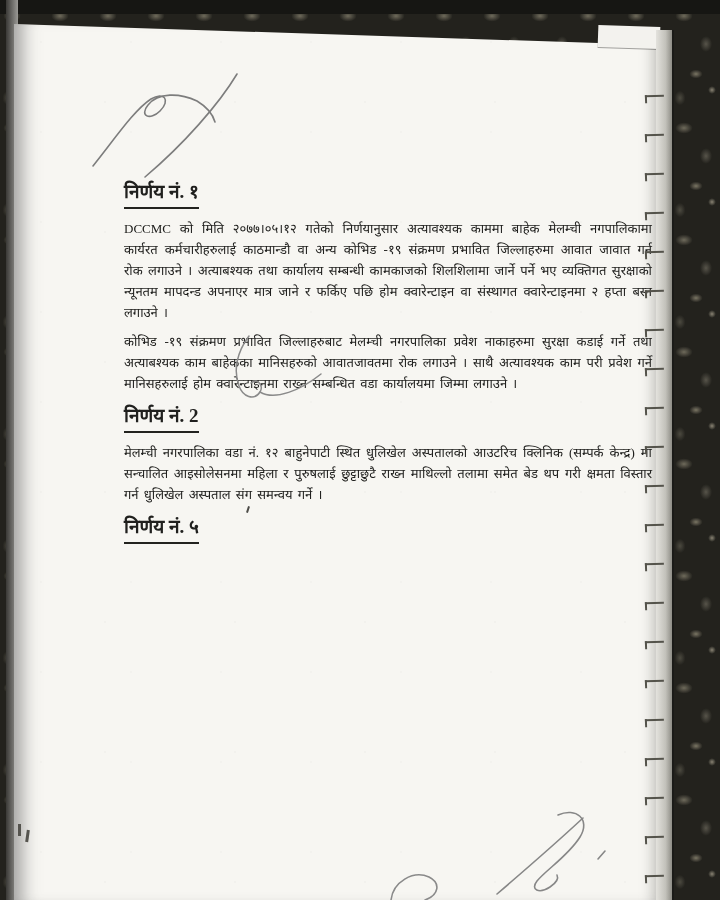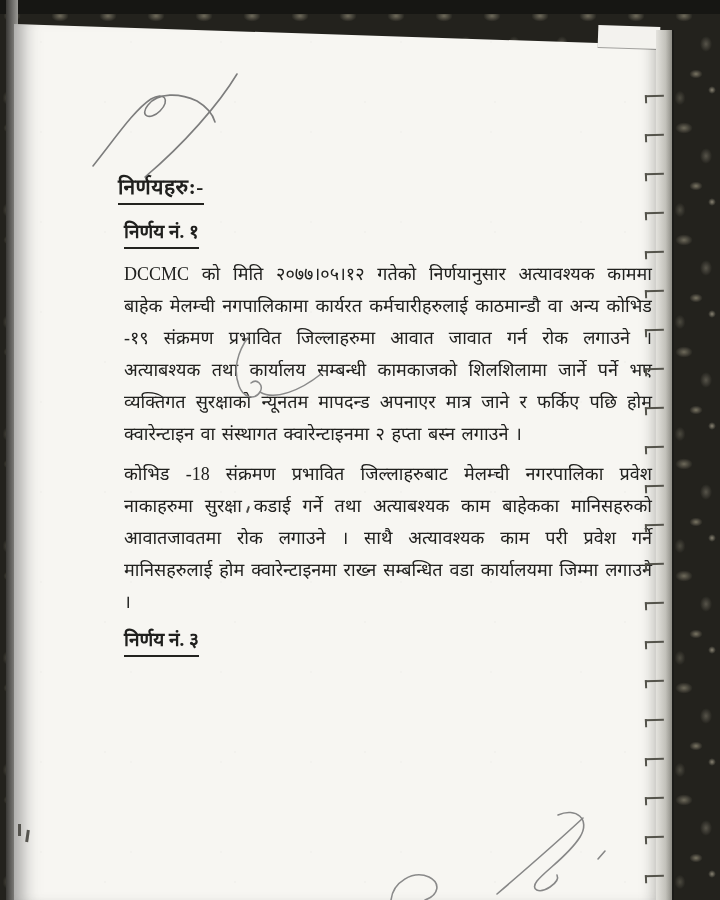--- a/index.html
+++ b/index.html
@@ -30,52 +30,56 @@
   .corner-flap{position:absolute;left:598px;top:26px;width:62px;height:22px;background:#f3f2ee;
     transform:rotate(2deg);box-shadow:0 1px 0 rgba(0,0,0,.35);}
   .edge-strip-right{position:absolute;left:656px;top:30px;width:16px;height:870px;
     background:linear-gradient(90deg,#e3e2dd,#c2c1ba 60%,#8e8d86);border-right:2px solid #1b1b18;}
   .tick{position:absolute;width:17px;height:6px;border-top:2px solid #54534b;border-left:2px solid #54534b;
     transform:rotate(-2deg);}
   .content{position:absolute;left:104px;top:148px;width:540px;color:#20201e;}
   .doc-title{font-size:21px;font-weight:bold;letter-spacing:.5px;margin:0 0 13px 0;}
   .doc-title span, .d-head span{display:inline-block;border-bottom:2px solid #23231f;padding-bottom:3px;}
   .d-head{font-size:19px;font-weight:bold;margin:0 0 9px 0;}
-  .d-body{font-size:18px;line-height:32px;text-align:justify;margin:0 0 8px 0;word-spacing:2px;}
+  .d-body{font-size:13px;line-height:21px;text-align:justify;margin:0 0 8px 0;word-spacing:2px;}
   .d-block{margin:6px;}
   svg.ink{position:absolute;pointer-events:none;}
   .stray{position:absolute;width:2px;height:7px;background:#4e4d49;transform:rotate(18deg);border-radius:2px;}
   .edge-mark{position:absolute;width:3px;height:12px;background:#55544e;}
 </style>
 </head>
 <body>
 
 <div class="top-band"></div>
 <div class="edge-strip-left"></div>
 
 <div class="paper">
   <div class="content">
-    <div class="doc-title"><span>निर्णयहरु:-</span></div>
 
     <div class="d-block">
       <div class="d-head"><span>निर्णय नं. १</span></div>
       <p class="d-body">DCCMC को मिति २०७७।०५।१२ गतेको निर्णयानुसार अत्यावश्यक काममा बाहेक मेलम्ची नगपालिकामा कार्यरत कर्मचारीहरुलाई काठमान्डौ वा अन्य कोभिड -१९ संक्रमण प्रभावित जिल्लाहरुमा आवात जावात गर्न रोक लगाउने । अत्याबश्यक तथा कार्यालय सम्बन्धी कामकाजको शिलशिलामा जार्ने पर्ने भए व्यक्तिगत सुरक्षाको न्यूनतम मापदन्ड अपनाएर मात्र जाने  र फर्किए पछि होम क्वारेन्टाइन वा संस्थागत क्वारेन्टाइनमा २ हप्ता बस्न लगाउने ।</p>
     </div>
 
     <div class="d-block">
-      <p class="d-body">कोभिड -18 संक्रमण प्रभावित जिल्लाहरुबाट मेलम्ची नगरपालिका प्रवेश नाकाहरुमा सुरक्षा कडाई गर्ने तथा अत्याबश्यक काम बाहेकका मानिसहरुको आवातजावतमा रोक लगाउने । साथै अत्यावश्यक काम परी प्रवेश गर्ने मानिसहरुलाई होम क्वारेन्टाइनमा राख्न सम्बन्धित वडा कार्यालयमा जिम्मा लगाउने ।</p>
+      <p class="d-body">कोभिड -१९ संक्रमण प्रभावित जिल्लाहरुबाट मेलम्ची नगरपालिका प्रवेश नाकाहरुमा सुरक्षा कडाई गर्ने तथा अत्याबश्यक काम बाहेकका मानिसहरुको आवातजावतमा रोक लगाउने । साथै अत्यावश्यक काम परी प्रवेश गर्ने मानिसहरुलाई होम क्वारेन्टाइनमा राख्न सम्बन्धित वडा कार्यालयमा जिम्मा लगाउने ।</p>
     </div>
 
     <div class="d-block">
-      <div class="d-head"><span>निर्णय नं. ३</span></div>
+      <div class="d-head"><span>निर्णय नं. 2</span></div>
     </div>
 
     <div class="d-block">
+      <p class="d-body">मेलम्ची नगरपालिका वडा नं. १२ बाहुनेपाटी स्थित धुलिखेल अस्पतालको आउटरिच क्लिनिक (सम्पर्क केन्द्र) मा सन्चालित आइसोलेसनमा महिला र पुरुषलाई छुट्टाछुटै राख्न  माथिल्लो तलामा समेत बेड थप गरी क्षमता विस्तार गर्न धुलिखेल अस्पताल संग समन्वय गर्ने ।</p>
     </div>
 
+    <div class="d-block">
+      <div class="d-head"><span>निर्णय नं. ५</span></div>
+
+    </div>
   </div>
 </div>
 
 <div class="corner-flap"></div>
 <div class="edge-strip-right"></div>
 
 <svg class="ink" style="left:88px;top:70px;" width="175" height="110" viewBox="0 0 175 110">
   <g fill="none" stroke="#7d7d7d" stroke-width="1.6" stroke-linecap="round">
     <path d="M5,96 C26,70 46,40 63,29 C76,21 83,30 72,41 C62,51 51,46 60,35 C70,22 92,23 109,31 C119,37 125,45 127,52"></path>
     <path d="M149,4 C131,34 96,74 57,107"></path>

